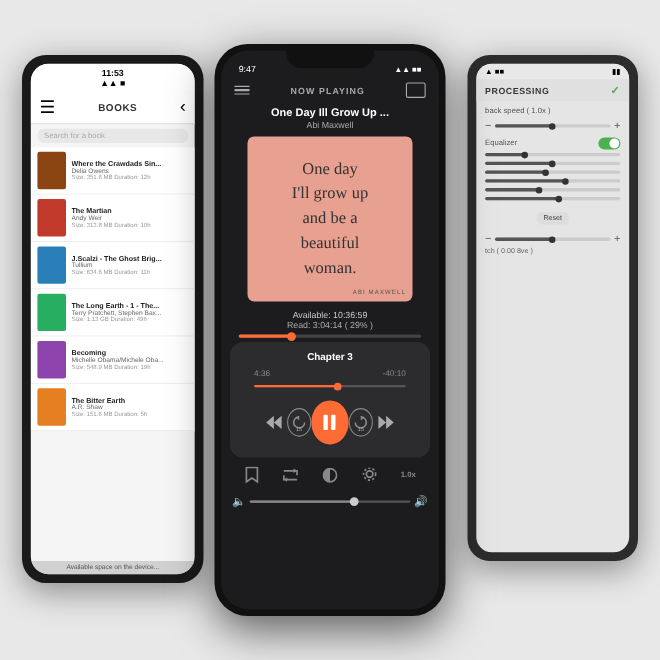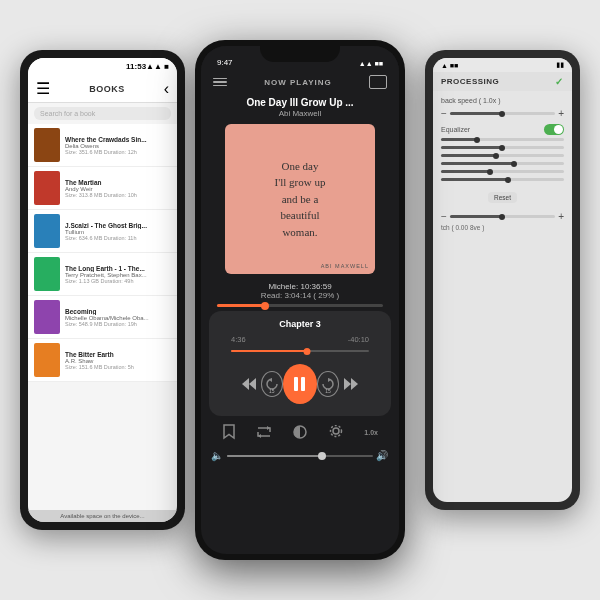--- a/index.html
+++ b/index.html
@@ -41,23 +41,24 @@
       top: 8px; left: 8px; right: 8px; bottom: 8px;
       background: #f5f5f5;
       border-radius: 16px;
       overflow: hidden;
     }
     .left-status {
       background: #fff;
       padding: 4px 8px;
       display: flex;
       align-items: center;
-      justify-content: flex-end;
+      justify-content: center;
       font-size: 8px;
       font-weight: 600;
+      flex-direction: column;
     }
     .left-header {
       background: #fff;
       padding: 4px 8px;
       display: flex;
       align-items: center;
       justify-content: space-between;
       border-bottom: 1px solid #ddd;
     }
     .left-header-title {
@@ -323,21 +324,21 @@
       background: #e8a090;
       border-radius: 6px;
       display: flex;
       align-items: center;
       justify-content: center;
       position: relative;
       overflow: hidden;
     }
     .album-art-text {
       font-family: 'Georgia', serif;
-      font-size: 11px;
+      font-size: 15px;
       color: #333;
       text-align: center;
       line-height: 1.5;
       padding: 8px;
     }
     .album-art-author {
       position: absolute;
       bottom: 5px;
       right: 6px;
       font-size: 5.5px;
@@ -727,21 +728,21 @@
 
       <div class="book-title-center">One Day Ill Grow Up ...</div>
       <div class="book-author-center">Abi Maxwell</div>
 
       <div class="album-art">
         <div class="album-art-text">One day<br>I'll grow up<br>and be a<br>beautiful<br>woman.</div>
         <div class="album-art-author">ABI MAXWELL</div>
       </div>
 
       <div class="duration-section">
-        <div class="duration-label">Michele: 10:36:59</div>
+        <div class="duration-label">Available: 10:36:59</div>
         <div class="read-label">Read: 3:04:14 ( 29% )</div>
         <div class="progress-bar">
           <div class="progress-fill"></div>
           <div class="progress-thumb"></div>
         </div>
       </div>
 
       <div class="chapter-section">
         <div class="chapter-title">Chapter 3</div>
         <div class="chapter-times">

